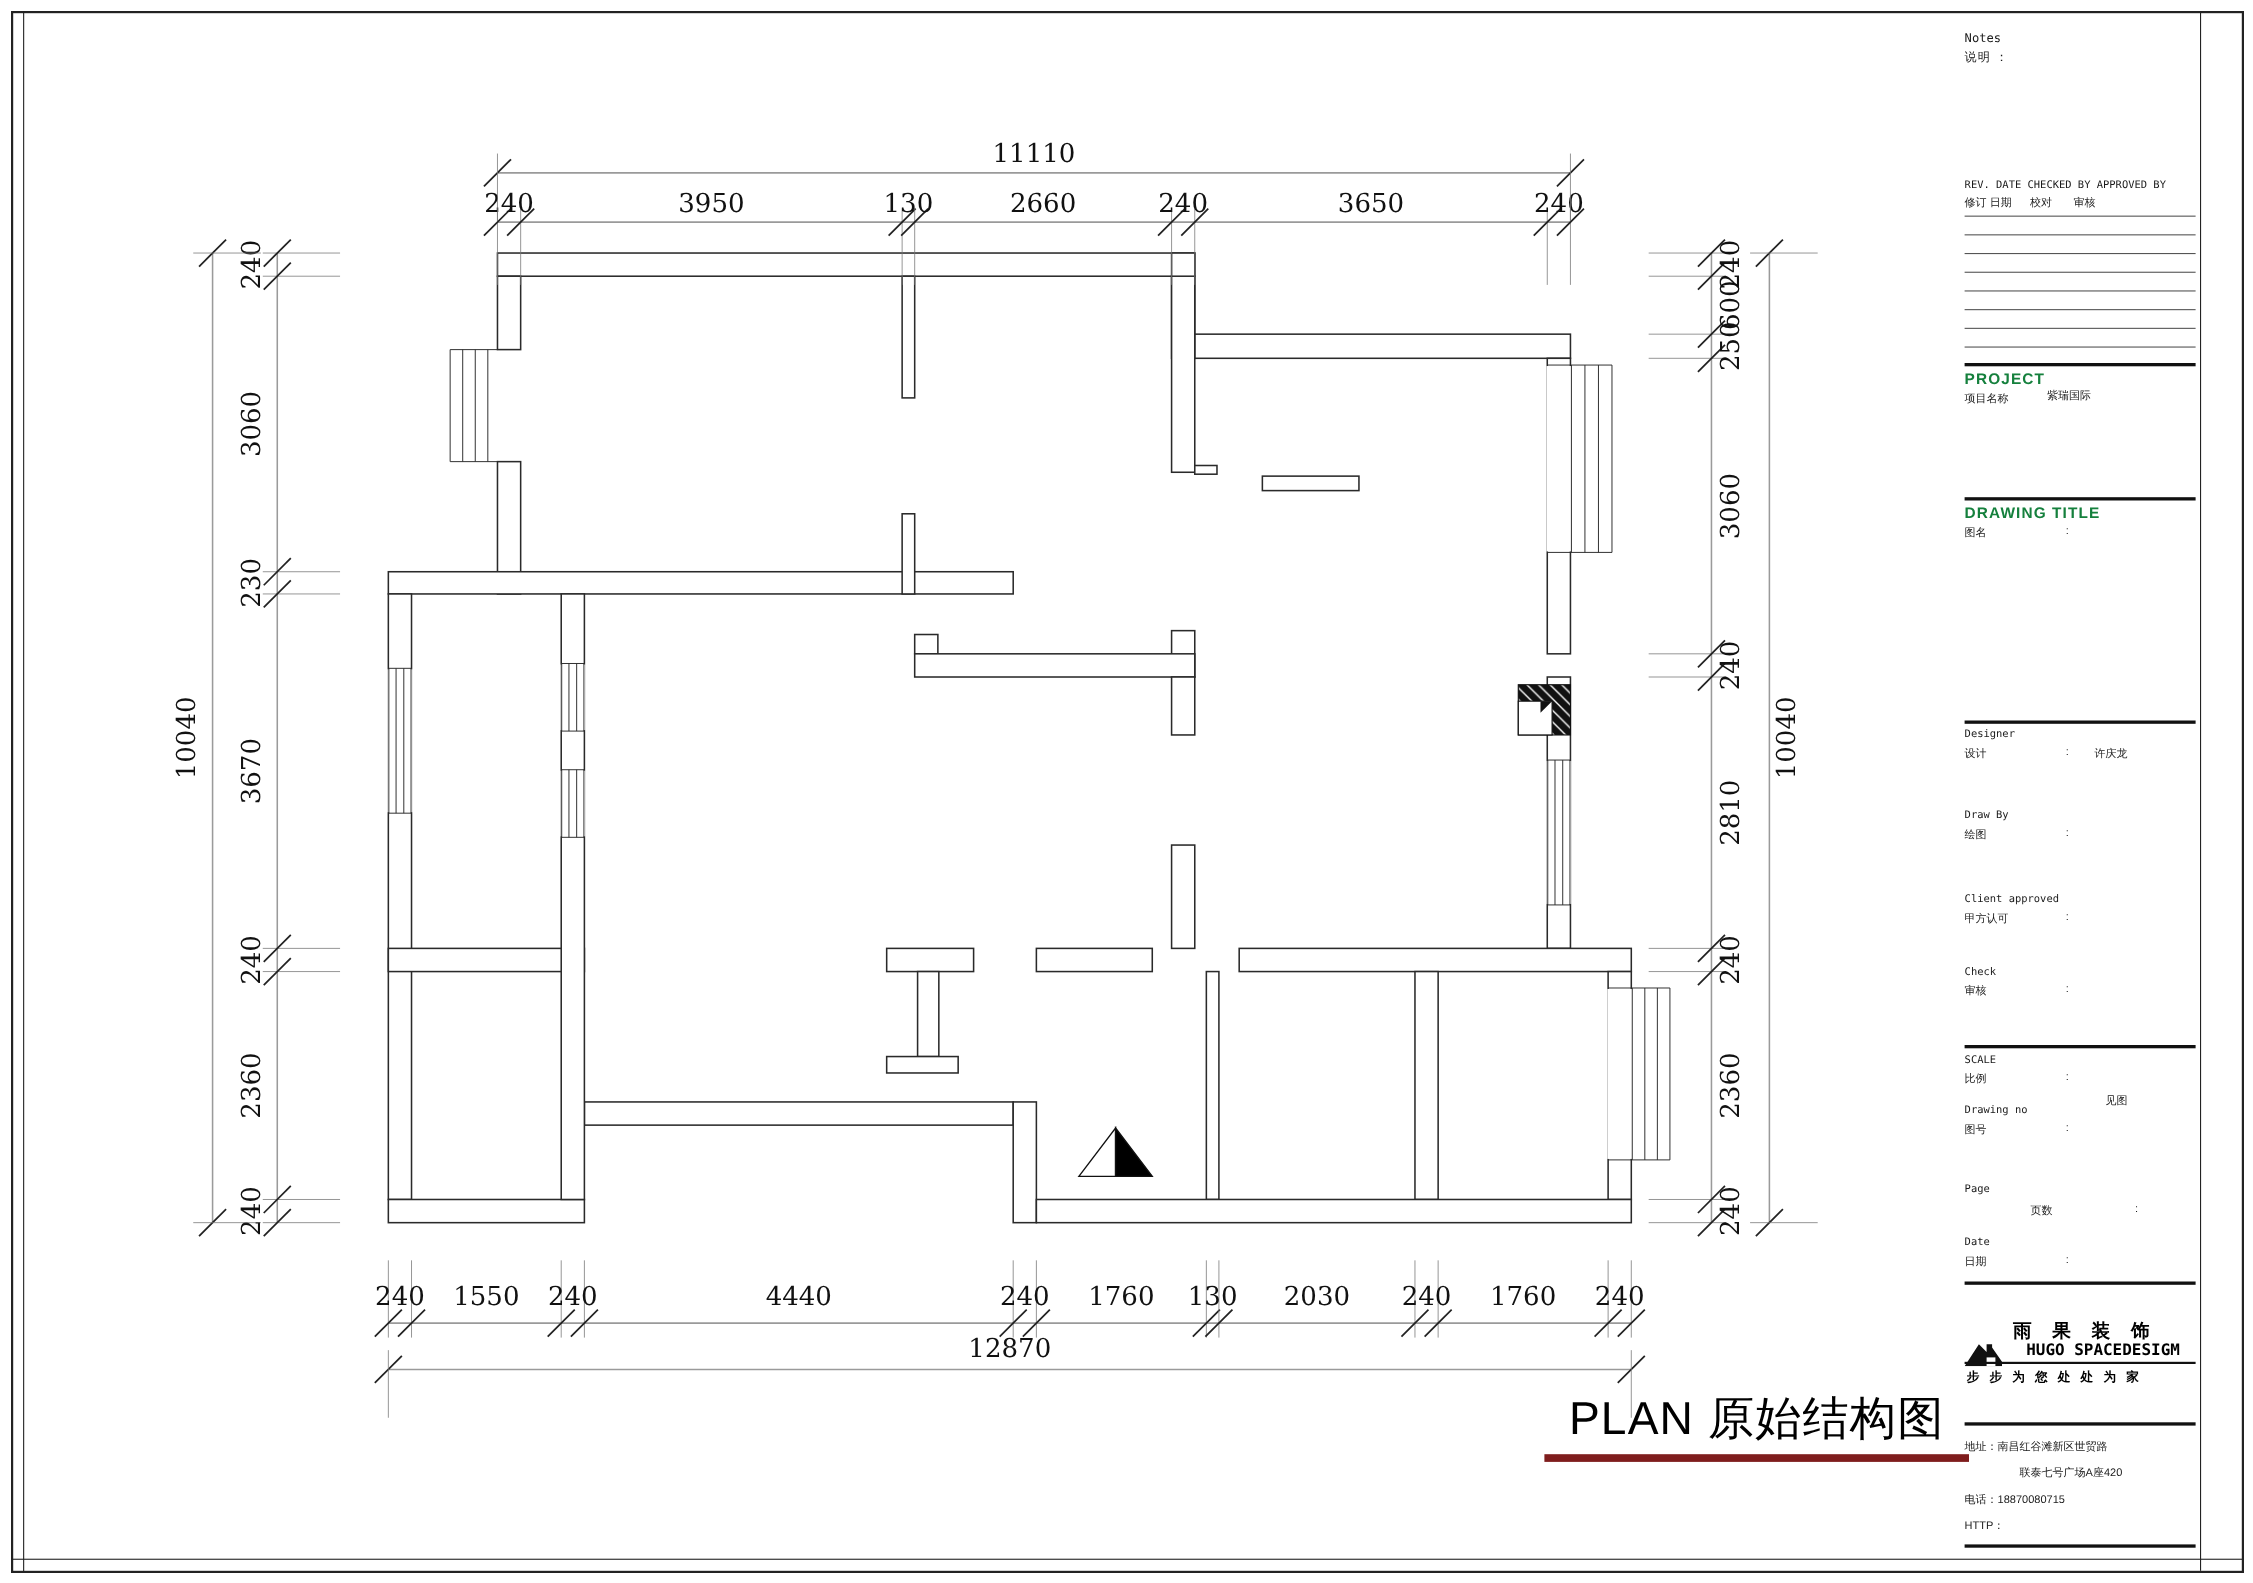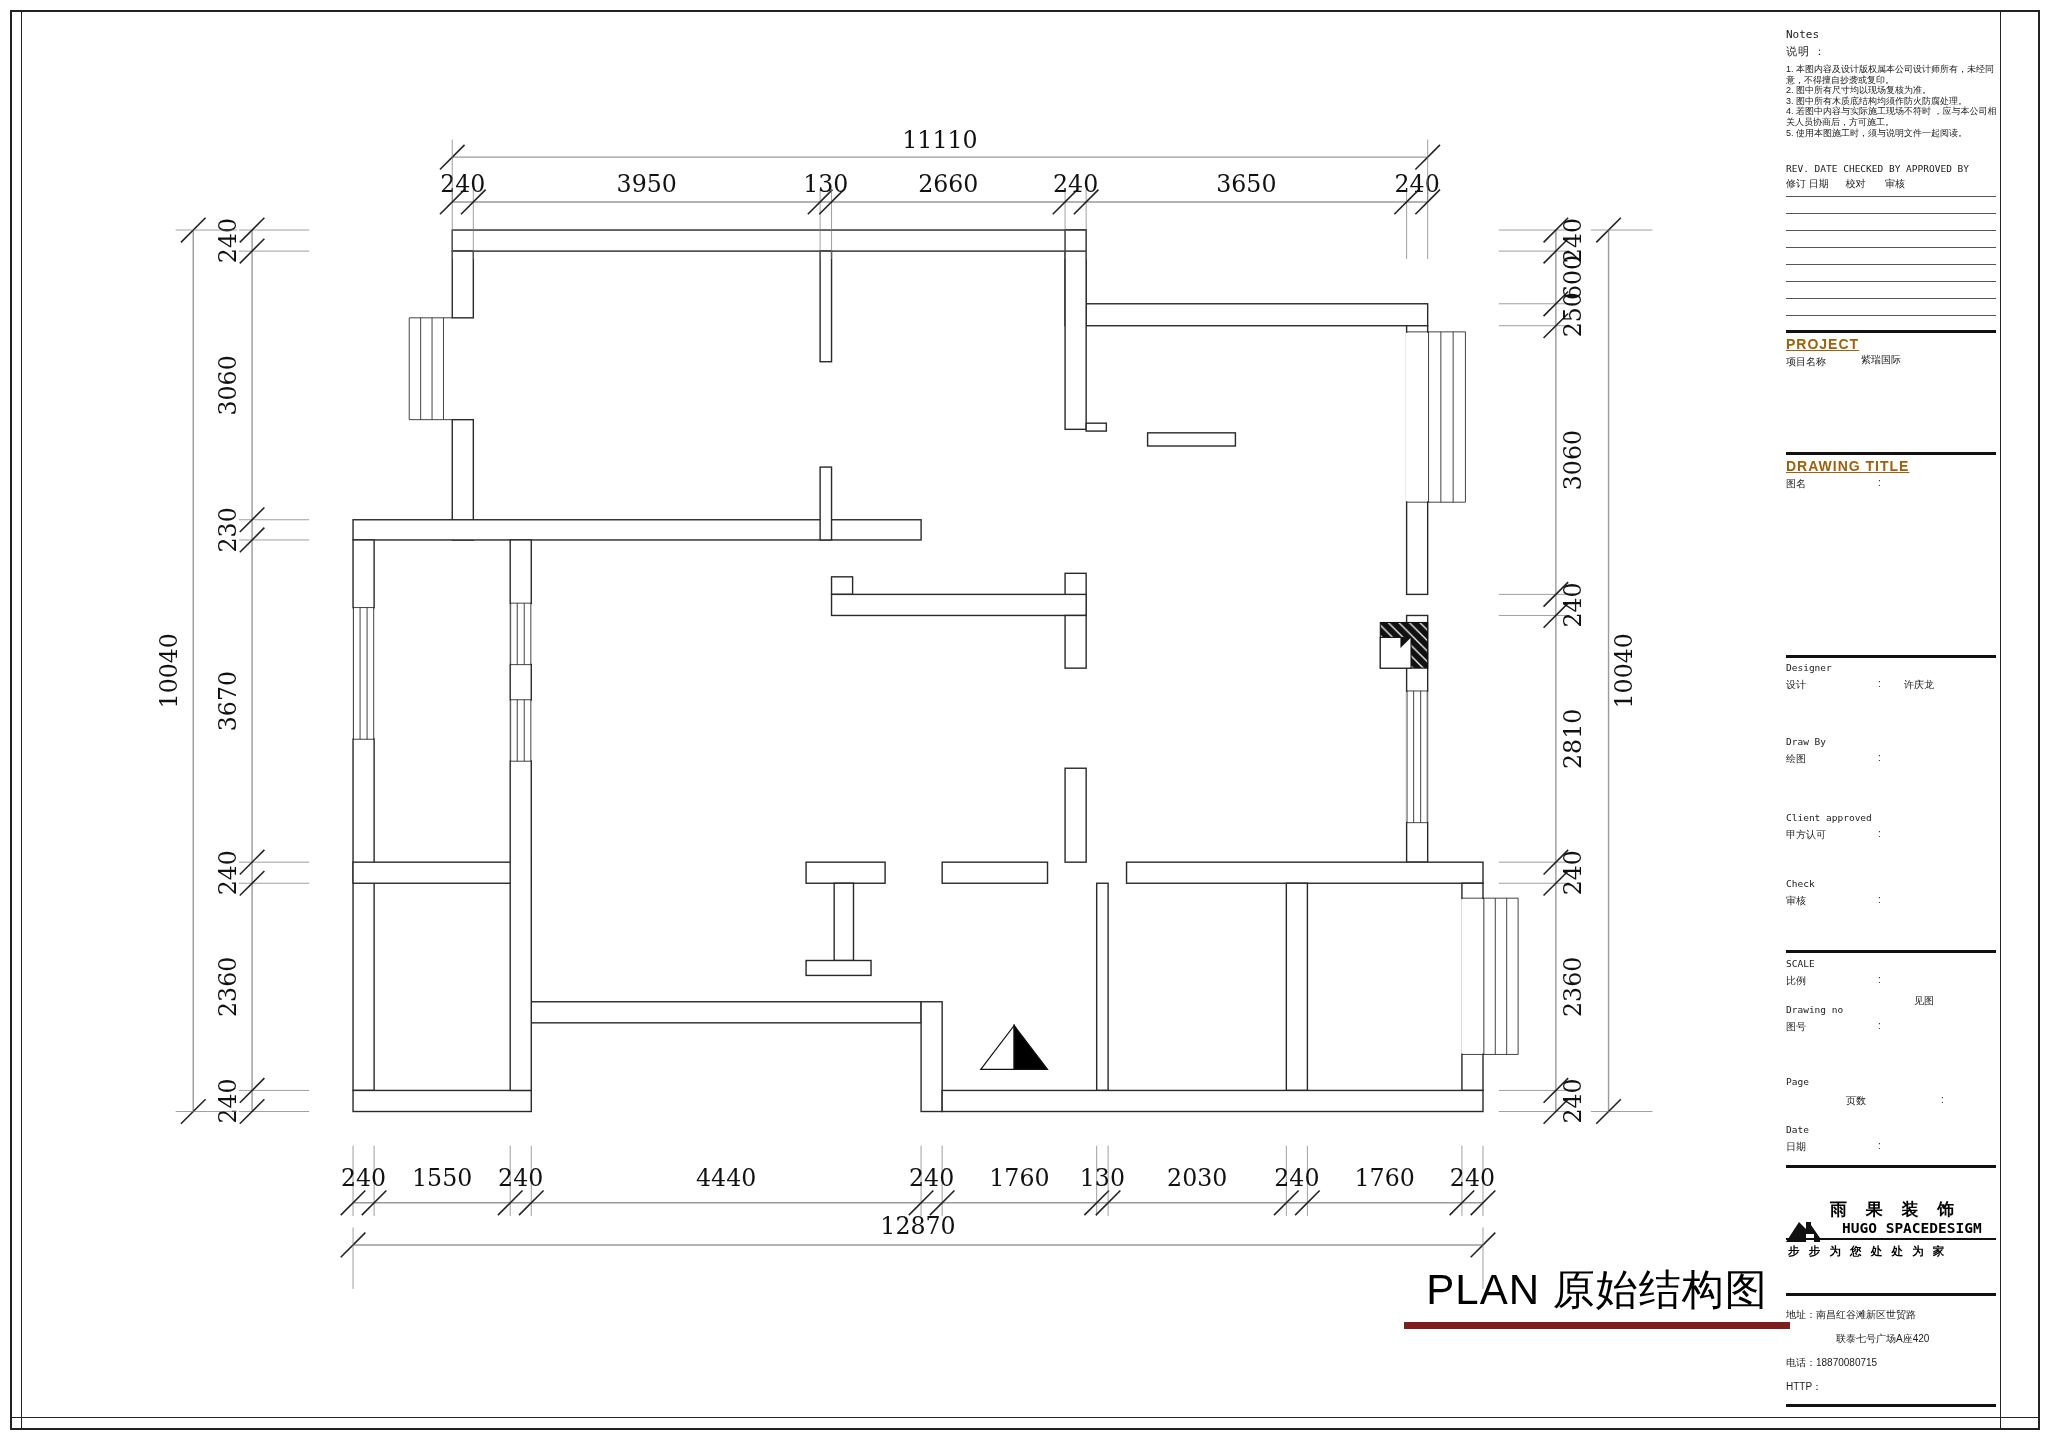--- a/index.html
+++ b/index.html
@@ -6,21 +6,21 @@
   body{width:2048px;height:1439px;position:relative;font-family:"Liberation Sans",sans-serif;color:#111;overflow:hidden;}
   .bline{position:absolute;background:#222;}
   #plan-svg{position:absolute;left:0;top:0;}
   
   #titleblock{position:absolute;left:1786px;top:0;width:212px;height:1439px;}
   .tb{position:absolute;left:0;white-space:nowrap;}
   .en{font-family:"DejaVu Sans Mono",monospace;font-size:11px;color:#1a1a1a;}
   .en-sm{font-family:"DejaVu Sans Mono",monospace;font-size:9.5px;color:#1a1a1a;}
   .cn{font-size:11px;color:#1a1a1a;letter-spacing:1px;}
   .cn-sm{font-size:10px;color:#1a1a1a;}
-  .hdr{font-family:"Liberation Sans",sans-serif;font-weight:bold;font-size:14px;letter-spacing:1px;color:#a16207;text-decoration:underline;}
+  .hdr{font-family:"Liberation Sans",sans-serif;font-weight:bold;font-size:14px;letter-spacing:1px;color:#15803d;}
   .rule{position:absolute;left:0;width:210px;background:#111;}
   .thin{height:1px;background:#555;}
   .thick{height:3px;}
   .notes-list{position:absolute;left:0;top:64px;width:212px;font-size:9px;line-height:1.18;color:#1a1a1a;}
   .notes-list div{margin:0;}
   #logo-row{position:absolute;left:0;top:1196px;width:210px;}
   .brand-cn{font-size:17px;font-weight:bold;letter-spacing:7px;color:#000;}
   .brand-en{font-family:"DejaVu Sans Mono",monospace;font-size:14.5px;font-weight:bold;color:#000;}
   .slogan{font-size:11.5px;font-weight:bold;letter-spacing:3px;color:#000;}
   
@@ -274,27 +274,20 @@
       <line x1="14100" y1="10040" x2="14800" y2="10040" stroke="#777" stroke-width="8"></line>
       <text x="14570" y="5020" fill="#111" font-size="270" font-family="DejaVu Serif, serif" text-anchor="middle" transform="rotate(-90 14570 5020)">10040</text>
     </g>
 </svg>
 
 <div id="plan-title">PLAN 原始结构图</div>
 
 <div id="titleblock">
   <div class="tb en" style="top:28px;">Notes</div>
   <div class="tb cn" style="top:44px;">说明 ：</div>
-  <div class="notes-list">
-    <div>1. 本图内容及设计版权属本公司设计师所有，未经同意，不得擅自抄袭或复印。</div>
-    <div>2. 图中所有尺寸均以现场复核为准。</div>
-    <div>3. 图中所有木质底结构均须作防火防腐处理。</div>
-    <div>4. 若图中内容与实际施工现场不符时 ，应与本公司相关人员协商后，方可施工。</div>
-    <div>5. 使用本图施工时，须与说明文件一起阅读。</div>
-  </div>
 
   <div class="tb en-sm" style="top:163px;">REV. DATE CHECKED BY APPROVED BY</div>
   <div class="tb cn-sm" style="top:177px;white-space:pre;">修订 日期      校对       审核</div>
   <div class="rule thin" style="top:196px;"></div>
   <div class="rule thin" style="top:213px;"></div>
   <div class="rule thin" style="top:230px;"></div>
   <div class="rule thin" style="top:247px;"></div>
   <div class="rule thin" style="top:264px;"></div>
   <div class="rule thin" style="top:281px;"></div>
   <div class="rule thin" style="top:298px;"></div>

